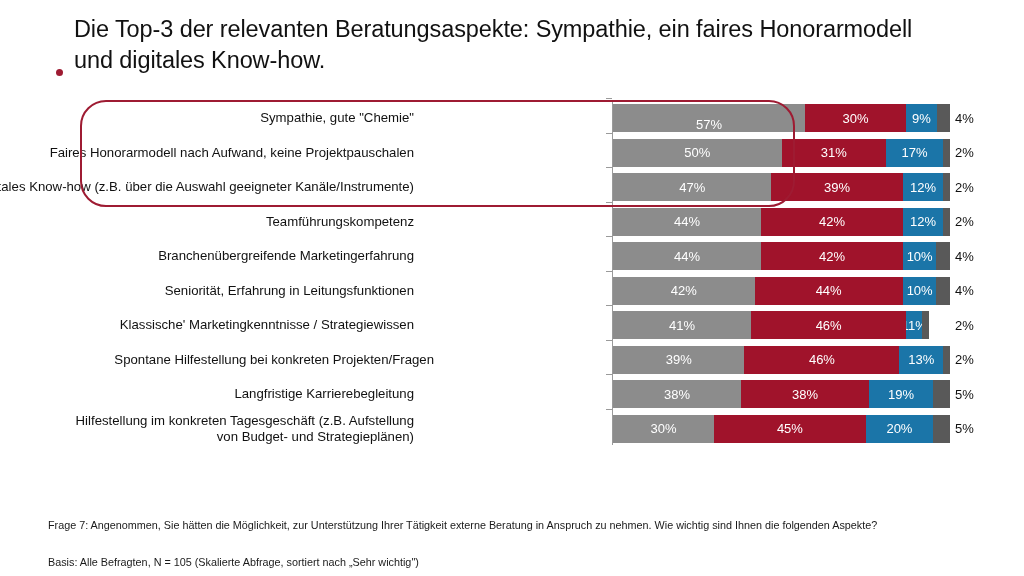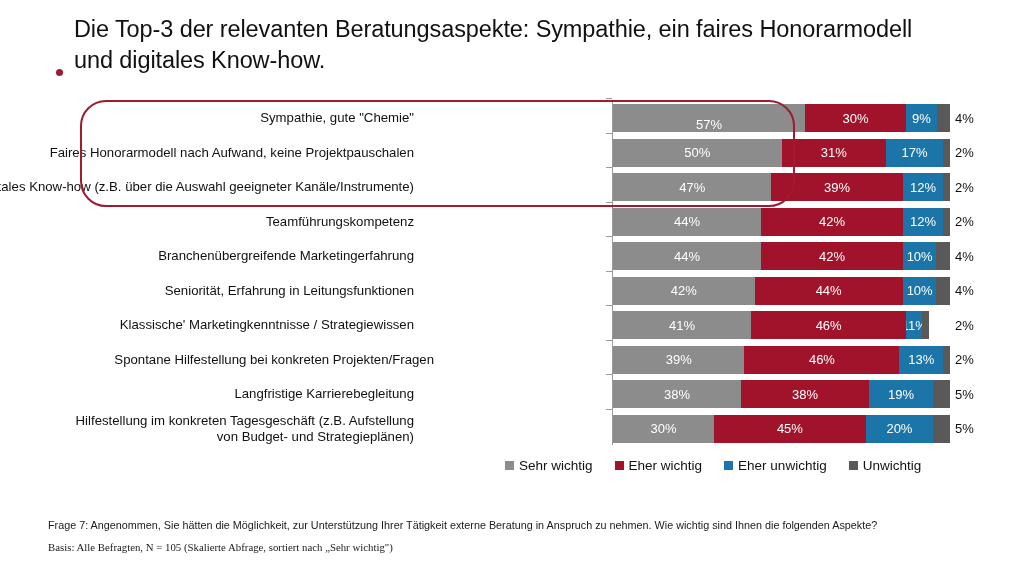--- a/index.html
+++ b/index.html
@@ -161,22 +161,21 @@
   #footnote {
     position: absolute;
     left: 48px;
     top: 518px;
     width: 930px;
     font-size: 10.8px;
     line-height: 14.5px;
     color: #1a1a1a;
   }
   #footnote .fn-line2 {
-    margin-top: 7px;
-    font-family: Liberation Serif, serif;
+    margin-top: 22px;
   }
 </style>
 </head>
 <body>
 
 <div id="slide">
 
   <div id="title-block">
     <div id="title-bullet"></div>
     <div id="title-text">Die Top-3 der relevanten Beratungsaspekte: Sympathie, ein faires Honorarmodell und digitales Know-how.</div>
@@ -354,37 +353,19 @@
             </div>
             <div class="seg s4" style="width: 16.85px;"></div>
           </div>
           <div class="outside-val">5%</div>
         </div>
       </div>
   </div>
 
   <div id="highlight-box"></div>
 
-  <div id="legend">
-      <div class="legend-item">
-        <span class="legend-swatch" style="background: rgb(140, 140, 140);"></span>
-        <span>Sehr wichtig</span>
-      </div>
-      <div class="legend-item">
-        <span class="legend-swatch" style="background: rgb(160, 19, 43);"></span>
-        <span>Eher wichtig</span>
-      </div>
-      <div class="legend-item">
-        <span class="legend-swatch" style="background: rgb(27, 117, 168);"></span>
-        <span>Eher unwichtig</span>
-      </div>
-      <div class="legend-item">
-        <span class="legend-swatch" style="background: rgb(89, 89, 89);"></span>
-        <span>Unwichtig</span>
-      </div>
-    </div>
 
   <div id="footnote">
     <div class="fn-line1">Frage 7: Angenommen, Sie hätten die Möglichkeit, zur Unterstützung Ihrer Tätigkeit externe Beratung in Anspruch zu nehmen. Wie wichtig sind Ihnen die folgenden Aspekte?</div>
     <div class="fn-line2">Basis: Alle Befragten, N = 105 (Skalierte Abfrage, sortiert nach „Sehr wichtig")</div>
   </div>
 
 </div>
 
 </body></html>

